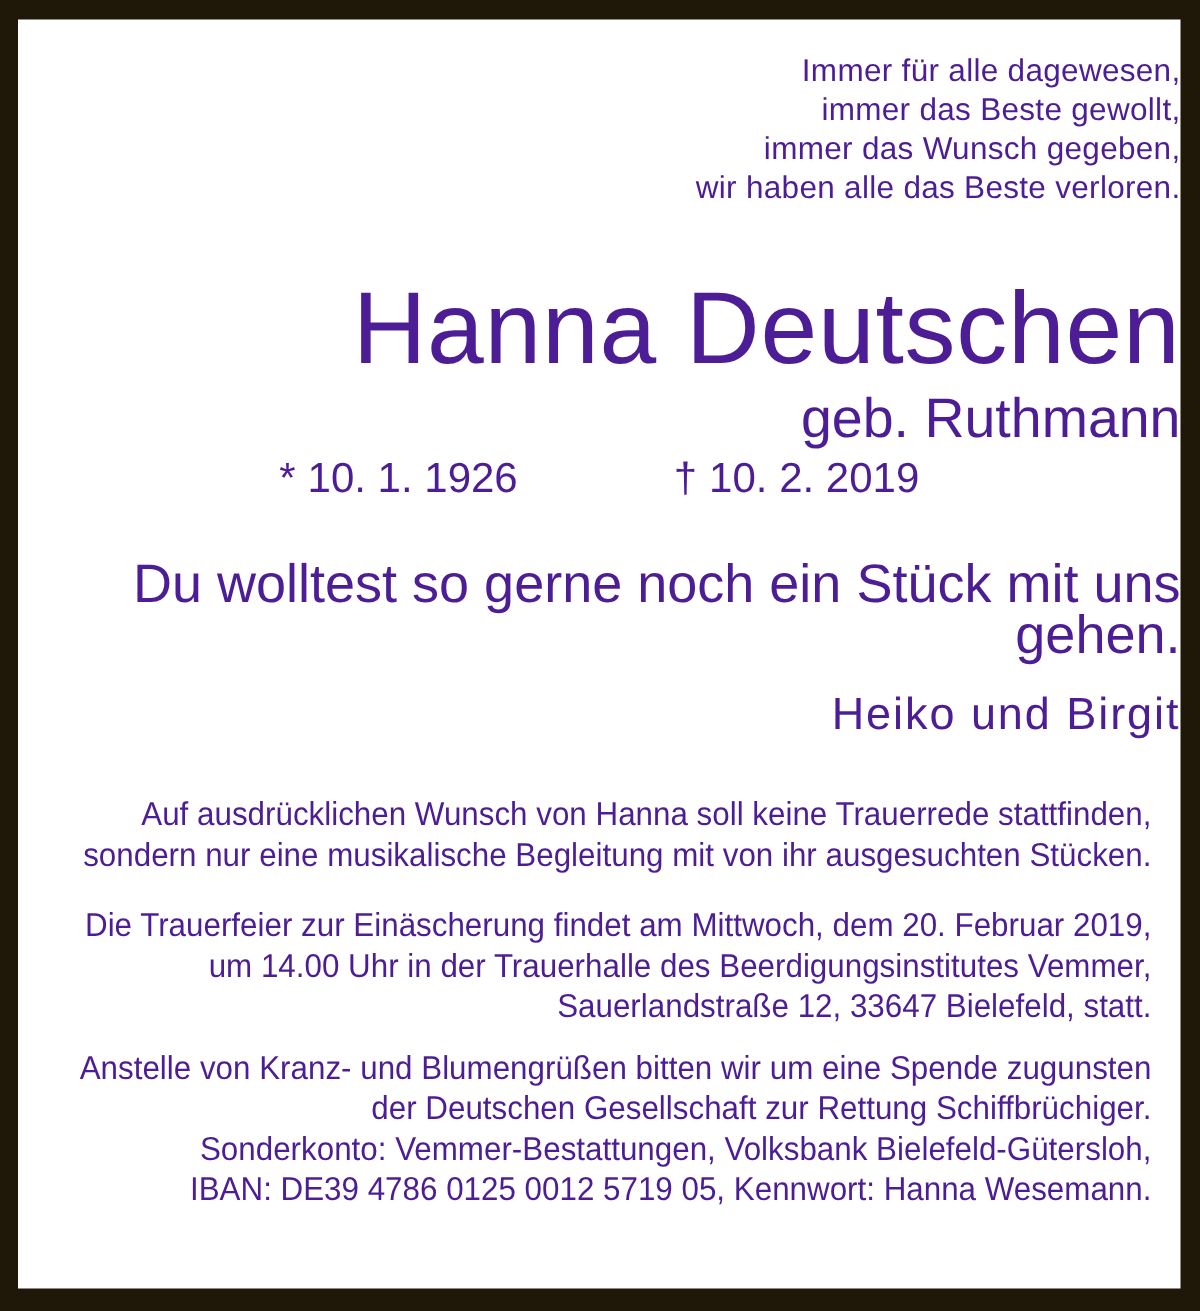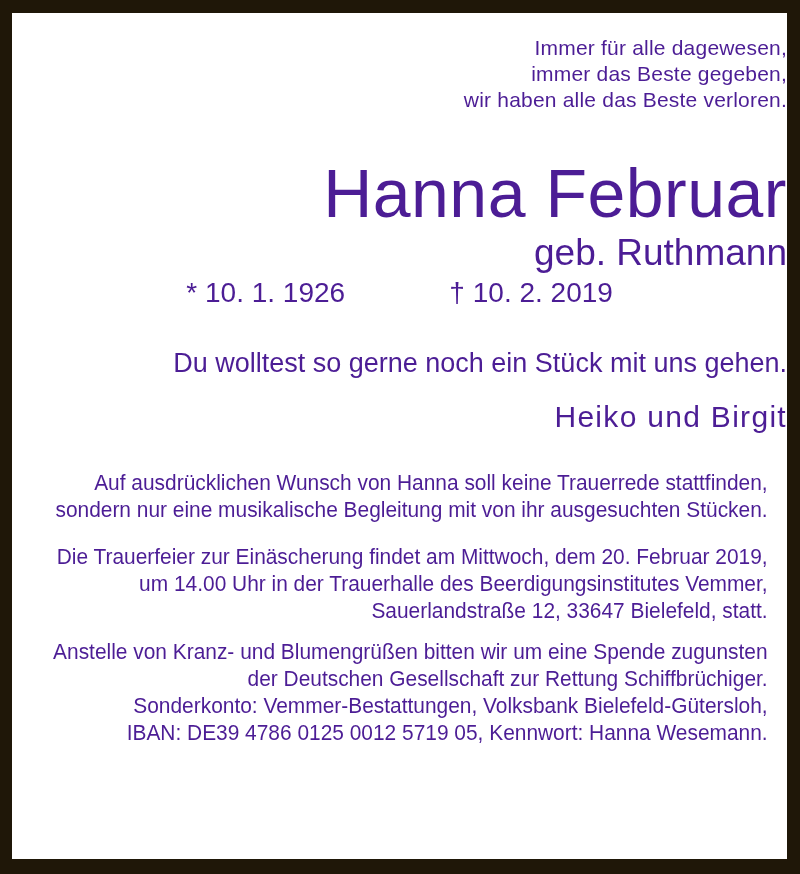--- a/index.html
+++ b/index.html
@@ -48,21 +48,21 @@
     font-size: 28px;
     line-height: 34px;
     display: flex;
     justify-content: center;
     gap: 104px;
   }
   .date-group { white-space: nowrap; }
   .date-symbol { padding-right: 8px; }
   .saying {
     margin-top: 36px;
-    font-size: 27px;
+    font-size: 36px;
     line-height: 34px;
   }
   .mourners {
     margin-top: 18px;
     font-size: 30px;
     line-height: 38px;
     letter-spacing: 1.3px;
   }
   .notice-paragraph {
     font-size: 22px;
@@ -75,25 +75,26 @@
   .para-3 { margin-top: 14px; }
 </style>
 </head>
 <body>
 
 <div class="page-frame">
   <div class="paper">
 
     <div class="epigraph">
       <div>Immer für alle dagewesen,</div>
-      <div>immer das Beste gegeben,</div>
+      <div>immer das Beste gewollt,</div>
+      <div>immer das Wunsch gegeben,</div>
       <div>wir haben alle das Beste verloren.</div>
     </div>
 
-    <div class="deceased-name">Hanna Februar</div>
+    <div class="deceased-name">Hanna Deutschen</div>
 
     <div class="maiden-name">geb. Ruthmann</div>
 
     <div class="life-dates">
       <div class="date-group">
         <span class="date-symbol">*</span><span>10. 1. 1926</span>
       </div>
       <div class="date-group">
         <span class="date-symbol">†</span><span>10. 2. 2019</span>
       </div>

